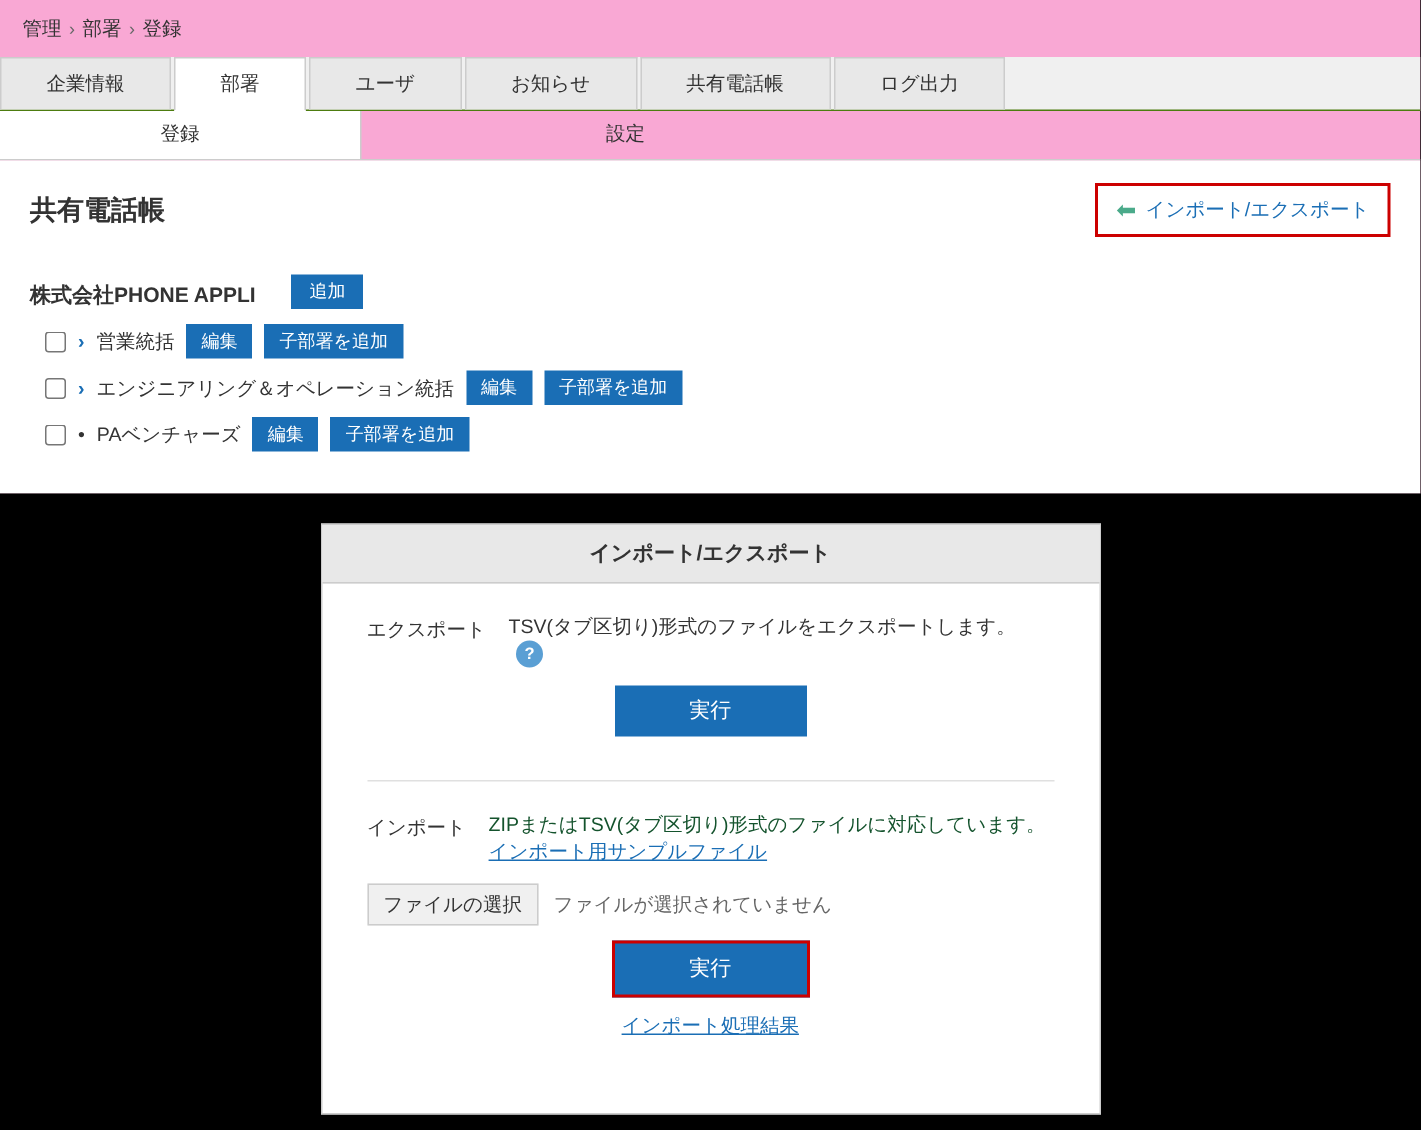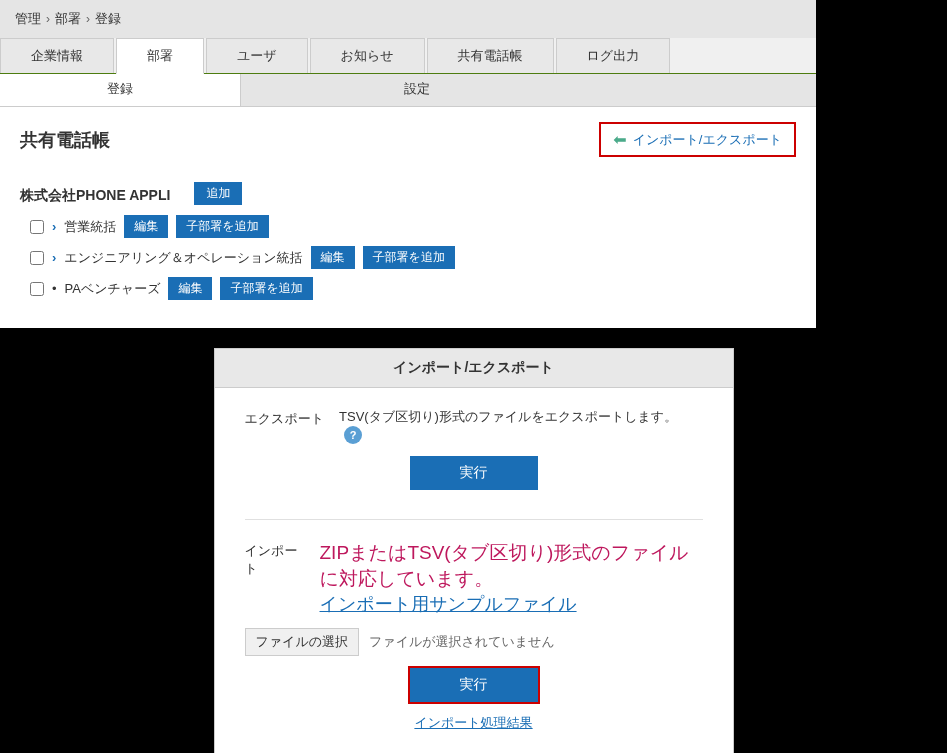--- a/index.html
+++ b/index.html
@@ -1,21 +1,21 @@
 <!DOCTYPE html>
 <html><head>
   <meta charset="utf-8">
   <style>
     * { box-sizing: border-box; margin: 0; padding: 0; }
     body { font-family: "Meiryo", "MS PGothic", sans-serif; font-size: 13px; background: #000; }
 
     
     .top-area {
-      background: #e5e5e5;
-      width: 816px;
+      background: #f9a8d4;
+      width: 947px;
     }
 
     
     .breadcrumb {
       padding: 10px 15px;
       font-size: 13px;
       color: #333;
       display: flex;
       align-items: center;
       gap: 5px;
@@ -252,28 +252,28 @@
       border: 2px solid #cc0000;
       padding: 8px 50px;
       font-size: 14px;
       cursor: pointer;
       display: block;
       margin: 0 auto;
     }
 
     
     .import-desc {
-      font-size: 19px;
-      color: #be185d;
+      font-size: 13px;
+      color: #14532d;
     }
     .import-link {
       color: #1a6eb5;
       text-decoration: underline;
       cursor: pointer;
-      font-size: 18px;
+      font-size: 13px;
     }
     .file-select-row {
       display: flex;
       align-items: center;
       gap: 10px;
       margin: 10px 0;
     }
     .btn-file-select {
       background: #f0f0f0;
       border: 1px solid #ccc;

